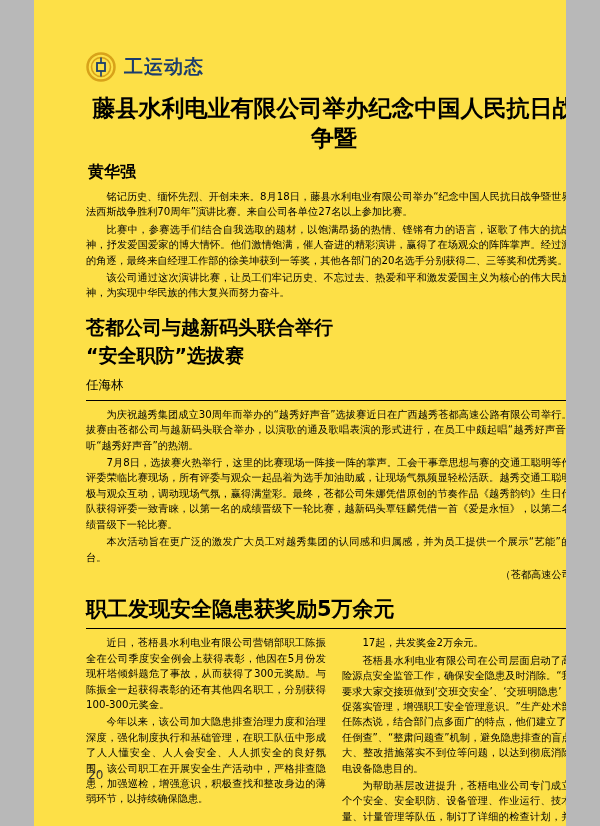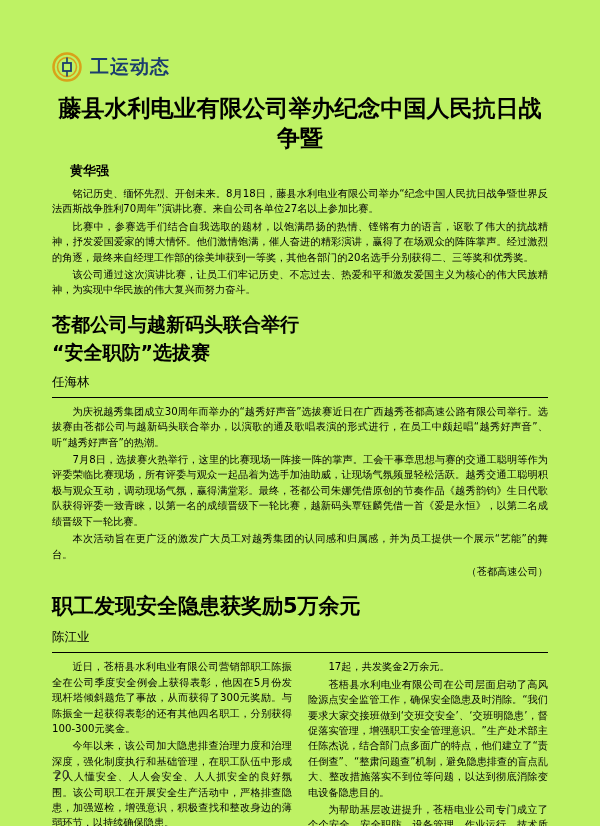--- a/index.html
+++ b/index.html
@@ -5,23 +5,23 @@
   html, body {
     margin: 0;
     padding: 0;
     background: #b8b8b8;
   }
   body {
     font-family: "Liberation Serif", serif;
   }
   .page {
     position: relative;
-    width: 600px;
+    width: 532px;
     height: 826px;
-    background: #bef264;
+    background: #fde047;
     margin: 0 auto;
     overflow: hidden;
     box-sizing: border-box;
   }
   .inner {
     position: absolute;
     left: 52px;
     top: 50px;
     width: 496px;
   }
@@ -55,25 +55,25 @@
     font-family: Liberation Serif, serif;
     font-weight: bold;
     font-size: 23px;
     line-height: 30px;
     color: #000;
     letter-spacing: 0px;
     margin-top: 4px;
   }
   .byline {
     font-family: "DejaVu Sans", sans-serif;
-    font-size: 13px;
+    font-size: 16px;
     font-weight: bold;
     margin-top: 8px;
     margin-bottom: 6px;
-    margin-left: 18px;
+    margin-left: 2px;
   }
   .byline.center {
     text-align: left;
     font-weight: normal;
     font-size: 12.5px;
     margin-left: 0;
   }
 
   p.body {
     font-family: "DejaVu Sans", sans-serif;
@@ -164,21 +164,20 @@
       <div class="byline center">任海林</div>
       <hr class="rule">
       <p class="body">为庆祝越秀集团成立30周年而举办的“越秀好声音”选拔赛近日在广西越秀苍都高速公路有限公司举行。选拔赛由苍都公司与越新码头联合举办，以演歌的通及歌唱表演的形式进行，在员工中颇起唱“越秀好声音”、听“越秀好声音”的热潮。</p>
       <p class="body">7月8日，选拔赛火热举行，这里的比赛现场一阵接一阵的掌声。工会干事章思想与赛的交通工聪明等作为评委荣临比赛现场，所有评委与观众一起品着为选手加油助威，让现场气氛频显轻松活跃。越秀交通工聪明积极与观众互动，调动现场气氛，赢得满堂彩。最终，苍都公司朱娜凭借原创的节奏作品《越秀韵钧》生日代歌队获得评委一致青睐，以第一名的成绩晋级下一轮比赛，越新码头覃钰麟凭借一首《爱是永恒》，以第二名成绩晋级下一轮比赛。</p>
       <p class="body">本次活动旨在更广泛的激发广大员工对越秀集团的认同感和归属感，并为员工提供一个展示“艺能”的舞台。</p>
       <p class="body sign">（苍都高速公司）</p>
     </div>
 
     <div>
       <div class="sec-headline big">职工发现安全隐患获奖励5万余元</div>
-      <div class="byline center">陈江业</div>
       <hr class="rule">
       <div class="cols">
         <div class="col">
           <p class="body">近日，苍梧县水利电业有限公司营销部职工陈振全在公司季度安全例会上获得表彰，他因在5月份发现杆塔倾斜题危了事故，从而获得了300元奖励。与陈振全一起获得表彰的还有其他四名职工，分别获得100-300元奖金。</p>
           <p class="body">今年以来，该公司加大隐患排查治理力度和治理深度，强化制度执行和基础管理，在职工队伍中形成了人人懂安全、人人会安全、人人抓安全的良好氛围。该公司职工在开展安全生产活动中，严格排查隐患，加强巡检，增强意识，积极查找和整改身边的薄弱环节，以持续确保隐患。</p>
 
         </div>
         <div class="col">
           <p class="body">17起，共发奖金2万余元。</p>
           <p class="body">苍梧县水利电业有限公司在公司层面启动了高风险源点安全监管工作，确保安全隐患及时消除。“我们要求大家交接班做到‘交班交安全’、‘交班明隐患’，督促落实管理，增强职工安全管理意识。”生产处术部主任陈杰说，结合部门点多面广的特点，他们建立了“责任倒查”、“整肃问题查”机制，避免隐患排查的盲点乱大、整改措施落实不到位等问题，以达到彻底消除变电设备隐患目的。</p>

